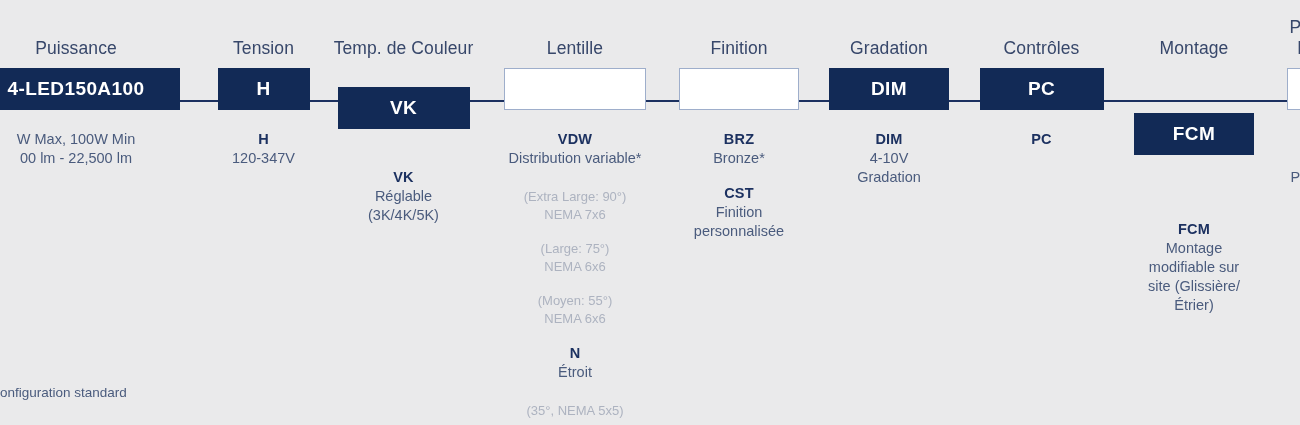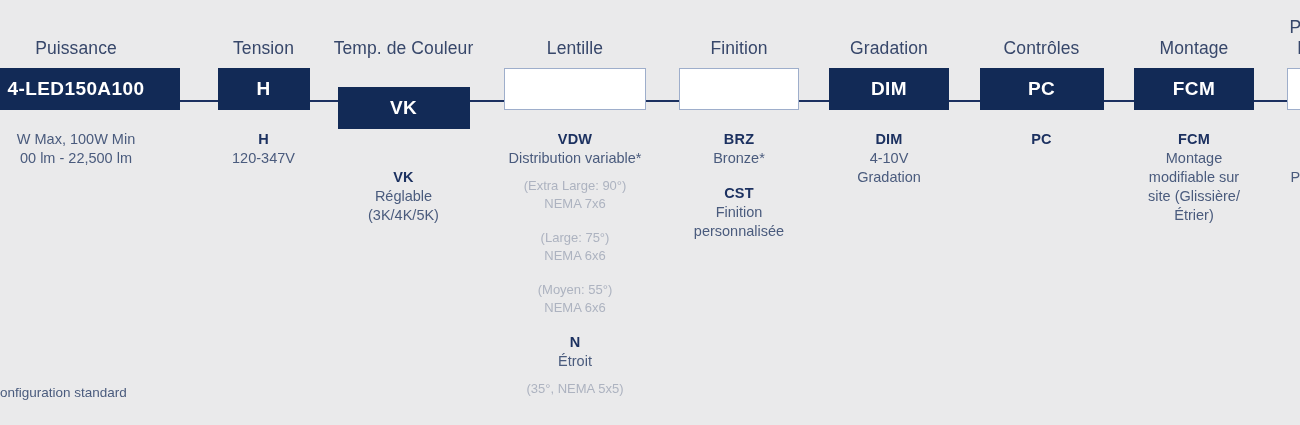--- a/index.html
+++ b/index.html
@@ -119,21 +119,21 @@
     color: #4a5b7d;
     line-height: 19px;
     white-space: pre-line;
   }
   .opt-sub {
     font-size: 13px;
     font-weight: 400;
     color: #adb3c0;
     line-height: 18px;
     white-space: pre-line;
-    margin-top: 9px;
+    margin-top: 20px;
   }
   .opt-sub.tight { margin-top: 7px; }
 
   .footnote {
     position: absolute;
     left: -15px;
     top: 384px;
     font-size: 13.5px;
     color: #4a5b7d;
     line-height: 18px;
@@ -247,21 +247,21 @@
         <div class="col-header">Contrôles</div>
         <div class="chip filled" style="width: 124px;">
           <span class="chip-label">PC</span>
         </div>
         <div class="options">
           <div class="opt">
             <div class="opt-code">PC</div>
           </div>
         </div>
       </div>
-      <div class="col" style="width: 150px;">
+      <div class="col" style="width: 150px; gap: 45px;">
         <div class="col-header">Montage</div>
         <div class="chip filled" style="width: 120px;">
           <span class="chip-label">FCM</span>
         </div>
         <div class="options">
           <div class="opt">
             <div class="opt-code">FCM</div>
             <div class="opt-desc">Montage
 modifiable sur
 site (Glissière/

